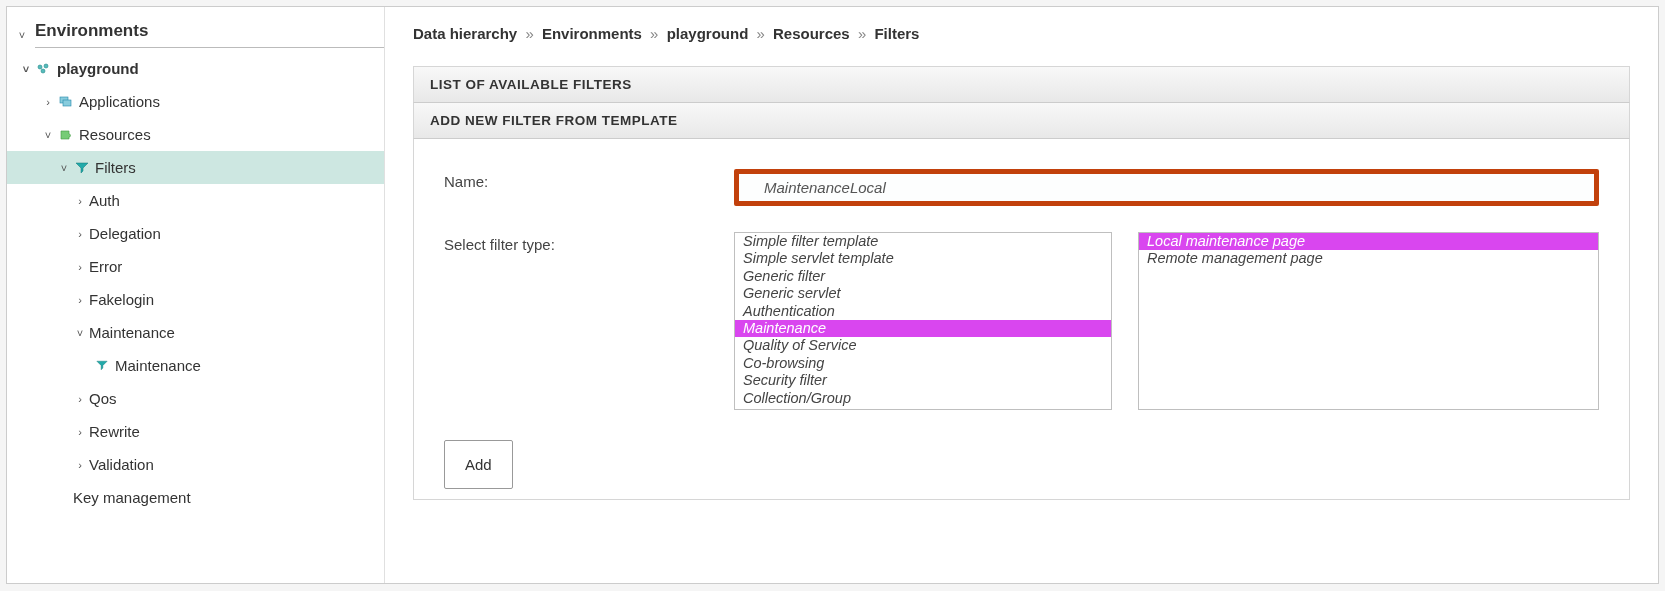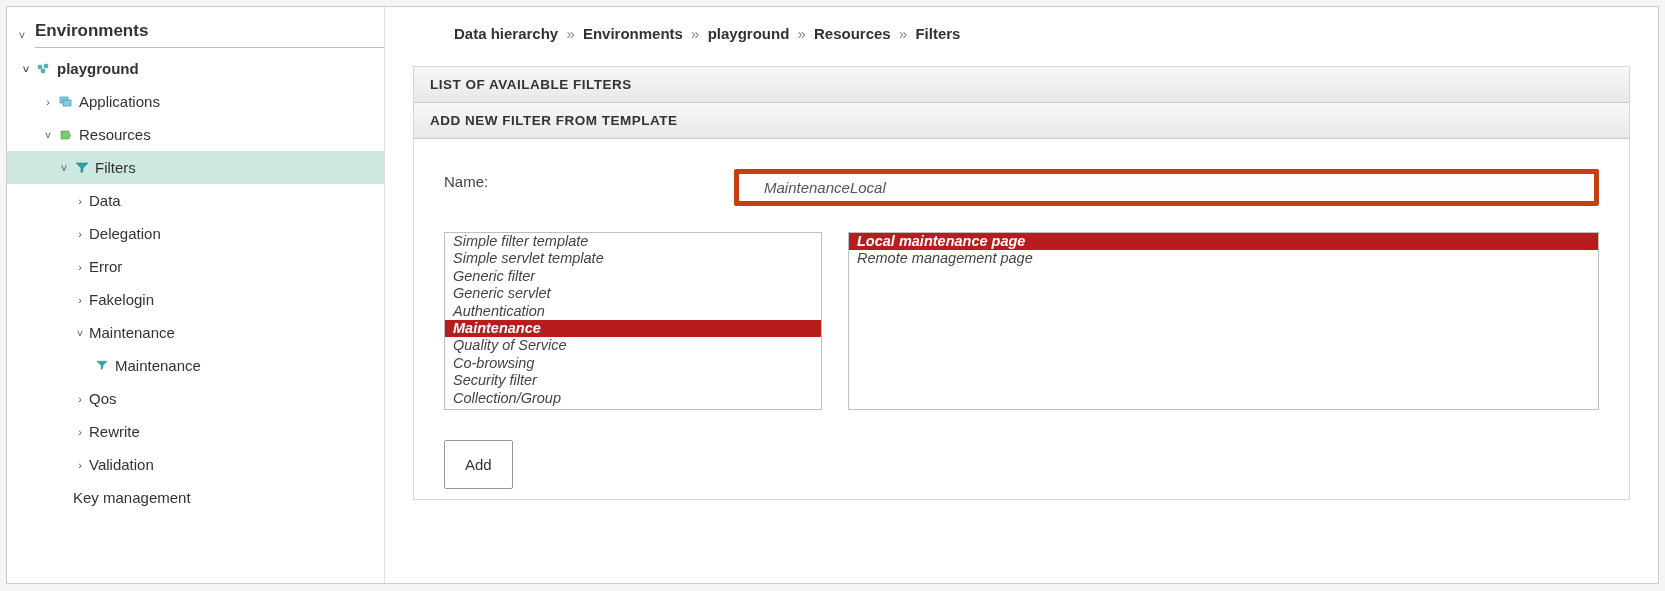--- a/index.html
+++ b/index.html
@@ -80,21 +80,20 @@
   .main {
     flex: 1;
     padding: 18px 28px 0 28px;
     overflow-y: auto;
   }
   .breadcrumb {
     font-size: 15px;
     color: #333;
     margin-bottom: 24px;
     font-weight: 600;
-    margin-left: 41px;
   }
   .breadcrumb .sep { color: #888; font-weight: normal; margin: 0 4px;}
   .panel-header {
     background: linear-gradient(#f8f8f8, #e8e8e8);
     border: 1px solid #d6d6d6;
     border-bottom: 1px solid #ccc;
     padding: 10px 16px;
     font-weight: bold;
     font-size: 13.5px;
     letter-spacing: 0.5px;
@@ -144,23 +143,22 @@
     color: #444;
   }
   .listbox.primary { width: 378px; }
   .listbox.secondary { flex: 1; }
   .listbox .opt {
     padding: 0px 8px;
     line-height: 1.2;
     cursor: pointer;
   }
   .listbox .opt.selected {
-    background: #b91c1c;
+    background: #d946ef;
     color: #fff;
-    font-weight: bold;
   }
   .btn {
     border: 1px solid #999;
     background: #fff;
     padding: 15px 20px;
     font-size: 15px;
     border-radius: 2px;
     cursor: pointer;
     color: #333;
   }
@@ -222,21 +220,21 @@
                   <svg width="14" height="12" viewBox="0 0 14 12">
                         <path d="M1 1 L6 6 V11 L8 9 V6 L13 1 Z" fill="#2aa" stroke="#177" stroke-width="0.5"></path>
                       </svg>
                 </span>
                 <span>Filters</span>
               </div>
                 <ul class="tree">
                   <li>
                       <div class="node-row level3">
                     <span class="chev">›</span>
-                    <span>Data</span>
+                    <span>Auth</span>
                   </div>
                     </li>
                   <li>
                       <div class="node-row level3">
                     <span class="chev">›</span>
                     <span>Delegation</span>
                   </div>
                     </li>
                   <li>
                       <div class="node-row level3">
@@ -320,20 +318,21 @@
     <div class="panel-body">
 
       <div class="form-row">
         <div class="form-label">Name:</div>
         <div class="form-field">
           <input class="text-input" type="text" value="MaintenanceLocal" style="">
         </div>
       </div>
 
       <div class="form-row">
+        <div class="form-label">Select filter type:</div>
         <div class="form-field select-wrap">
           <div class="listbox primary" id="filter-type-list">
               <div class="opt">Simple filter template</div>
               <div class="opt">Simple servlet template</div>
               <div class="opt">Generic filter</div>
               <div class="opt">Generic servlet</div>
               <div class="opt">Authentication</div>
               <div class="opt selected">Maintenance</div>
               <div class="opt">Quality of Service</div>
               <div class="opt">Co-browsing</div>

